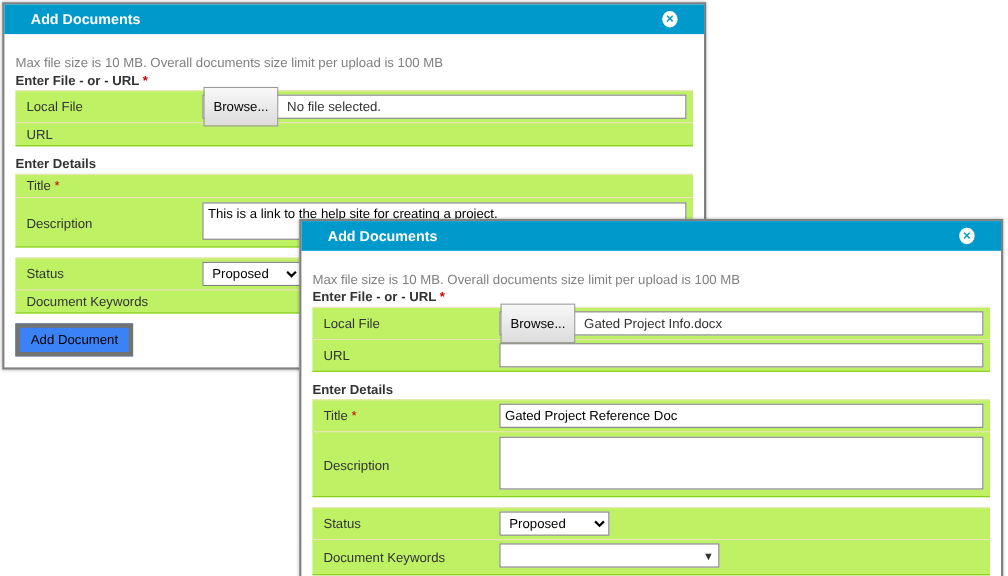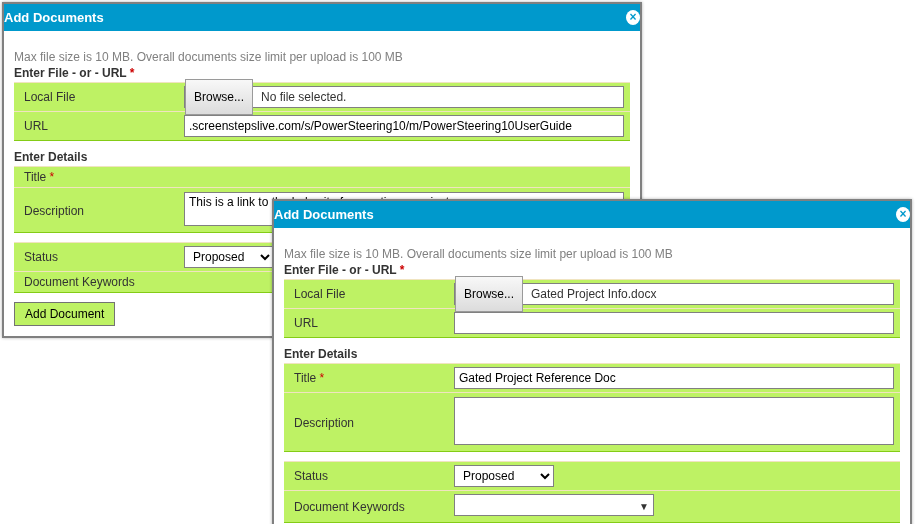--- a/index.html
+++ b/index.html
@@ -17,21 +17,21 @@
     position: absolute;
     border: 2px solid #808080;
     background: #ffffff;
     box-shadow: 0 0 3px rgba(0,0,0,0.3);
   }
   .titlebar {
     background: #0099cc;
     color: #ffffff;
     font-weight: bold;
     font-size: 13px;
-    padding: 6px 0;
+    padding: 6px 24px;
     display: flex;
     justify-content: space-between;
     align-items: center;
   }
   .close-btn {
     width: 14px;
     height: 14px;
     border-radius: 50%;
     background: #ffffff;
     color: #0099cc;
@@ -108,22 +108,22 @@
     height:36px;
     margin:0 4px 0 0;
     border:1px solid #9a9a9a;
     background:linear-gradient(#f8f8f8,#dcdcdc);
     font-size:12px;
     padding:0 8px;
     cursor:pointer;
   }
   .file-text { color:#333; font-size:12px; padding-left:4px;}
   .btn {
-    border: 1px solid #737373;
-    background: #bef264;
+    border: 4px solid #737373;
+    background: #3b82f6;
     color: #000000;
     font-size: 12px;
     padding: 4px 10px;
     cursor: pointer;
   }
   .btn-row {
     display:flex;
     justify-content:space-between;
     margin-top:10px;
   }
@@ -167,23 +167,20 @@
       <div class="field-control">
         <div class="file-picker">
           <button class="browse-btn">Browse...</button>
           <span class="file-text">No file selected.</span>
         </div>
       </div>
     </div>
 
     <div class="field-row">
       <div class="field-label">URL</div>
-      <div class="field-control url-scroll">
-        <input type="text" style="text-align: left; direction: ltr;" value=".screenstepslive.com/s/PowerSteering10/m/PowerSteering10UserGuide">
-      </div>
     </div>
 
     <div class="separator"></div>
     <div class="section-label">Enter Details</div>
 
     <div class="field-row">
       <div class="field-label">
         <span>Title</span> <span class="req">*</span>
       </div>
     </div>

